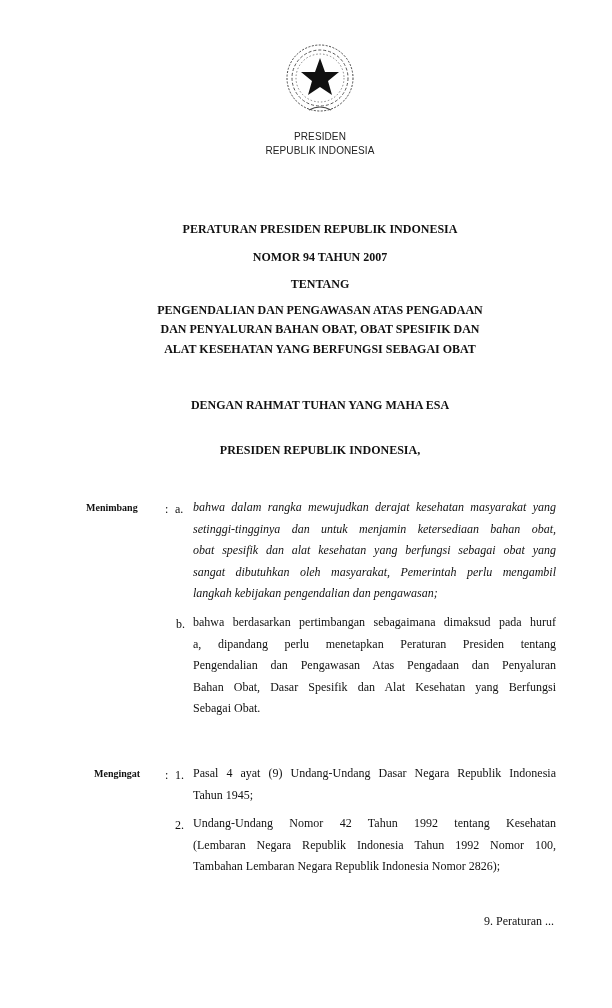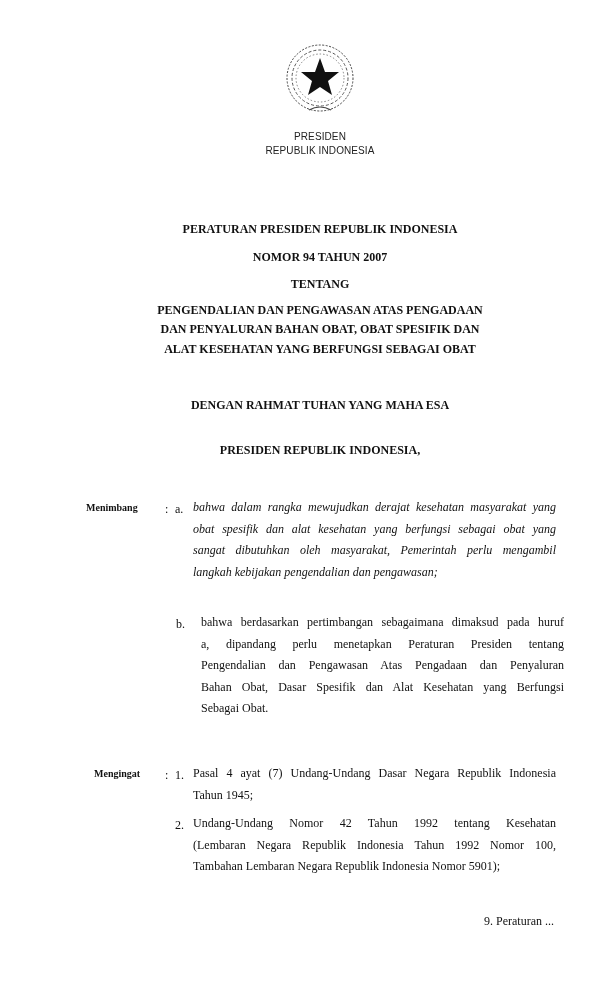--- a/index.html
+++ b/index.html
@@ -42,43 +42,44 @@
 <div class="title" style="top:342px;">ALAT KESEHATAN YANG BERFUNGSI SEBAGAI OBAT</div>
 <div class="title" style="top:398px;">DENGAN RAHMAT TUHAN YANG MAHA ESA</div>
 <div class="title" style="top:443px;">PRESIDEN REPUBLIK INDONESIA,</div>
 
 <div class="label" style="top:502px;">Menimbang</div>
 <div class="colon" style="left:165px; top:502px;">:</div>
 
 <div class="marker" style="left:175px; top:502px;">a.</div>
 <div class="para" style="top:497px;font-style:italic;">
   <span class="ln">bahwa dalam rangka mewujudkan derajat kesehatan masyarakat yang</span>
+  <span class="ln">setinggi-tingginya dan untuk menjamin ketersediaan bahan obat,</span>
   <span class="ln">obat spesifik dan alat kesehatan yang berfungsi sebagai obat yang</span>
   <span class="ln">sangat dibutuhkan oleh masyarakat,  Pemerintah perlu mengambil</span>
   <span class="ln last">langkah kebijakan pengendalian dan pengawasan;</span>
 </div>
 
 <div class="marker" style="left:176px; top:617px;">b.</div>
-<div class="para" style="top:612px;margin-left:8px;">
+<div class="para" style="top:612px;">
   <span class="ln">bahwa berdasarkan pertimbangan sebagaimana dimaksud pada huruf</span>
   <span class="ln">a, dipandang perlu menetapkan Peraturan Presiden tentang</span>
   <span class="ln">Pengendalian dan Pengawasan Atas Pengadaan dan Penyaluran</span>
   <span class="ln">Bahan Obat, Dasar Spesifik dan Alat Kesehatan yang Berfungsi</span>
   <span class="ln last">Sebagai Obat.</span>
 </div>
 
 <div class="label" style="top:768px;margin-left:8px;">Mengingat</div>
 <div class="colon" style="left:165px; top:768px;">:</div>
 
 <div class="marker" style="left:175px; top:768px;">1.</div>
 <div class="para" style="top:763px;">
-  <span class="ln">Pasal 4 ayat (7) Undang-Undang Dasar Negara Republik Indonesia</span>
+  <span class="ln">Pasal 4 ayat (9) Undang-Undang Dasar Negara Republik Indonesia</span>
   <span class="ln last">Tahun 1945;</span>
 </div>
 
 <div class="marker" style="left:175px; top:818px;">2.</div>
 <div class="para" style="top:813px;">
   <span class="ln">Undang-Undang Nomor 42 Tahun 1992 tentang Kesehatan</span>
   <span class="ln">(Lembaran Negara Republik Indonesia Tahun 1992 Nomor 100,</span>
-  <span class="ln last">Tambahan Lembaran Negara Republik Indonesia Nomor 5901);</span>
+  <span class="ln last">Tambahan Lembaran Negara Republik Indonesia Nomor 2826);</span>
 </div>
 
 <div class="footer">9.  Peraturan ...</div>
 
 </body></html>

